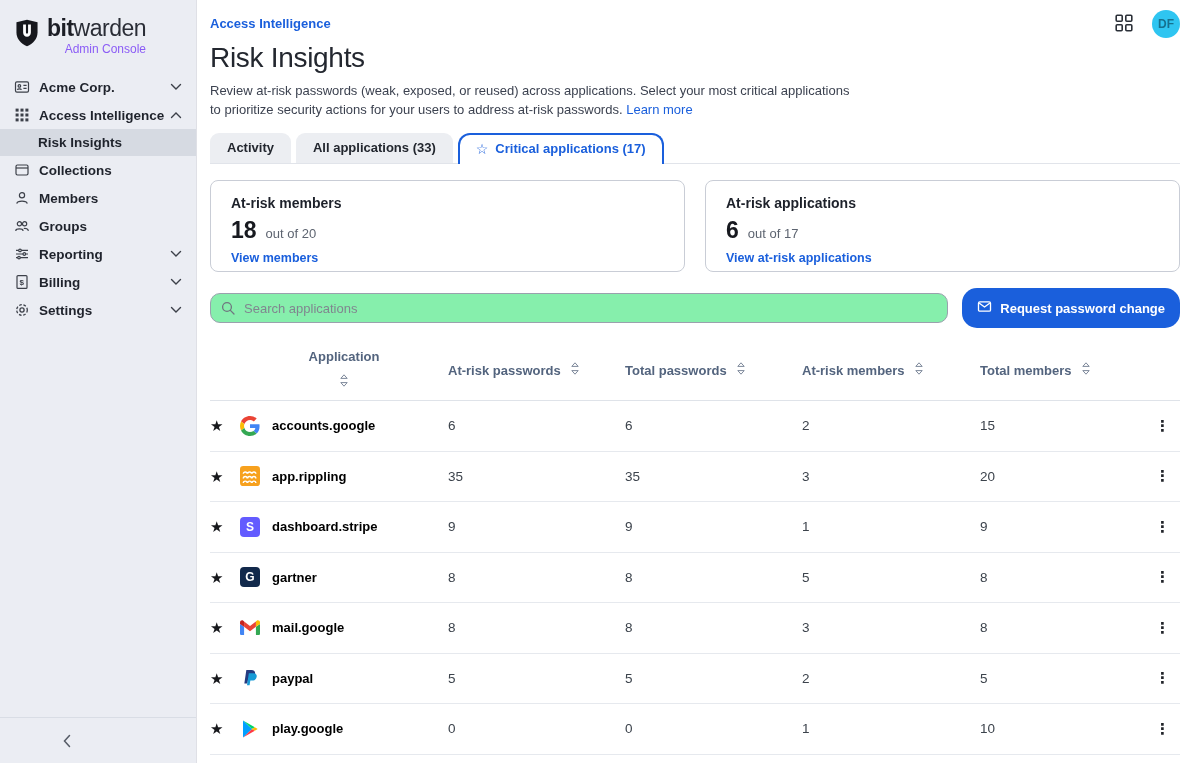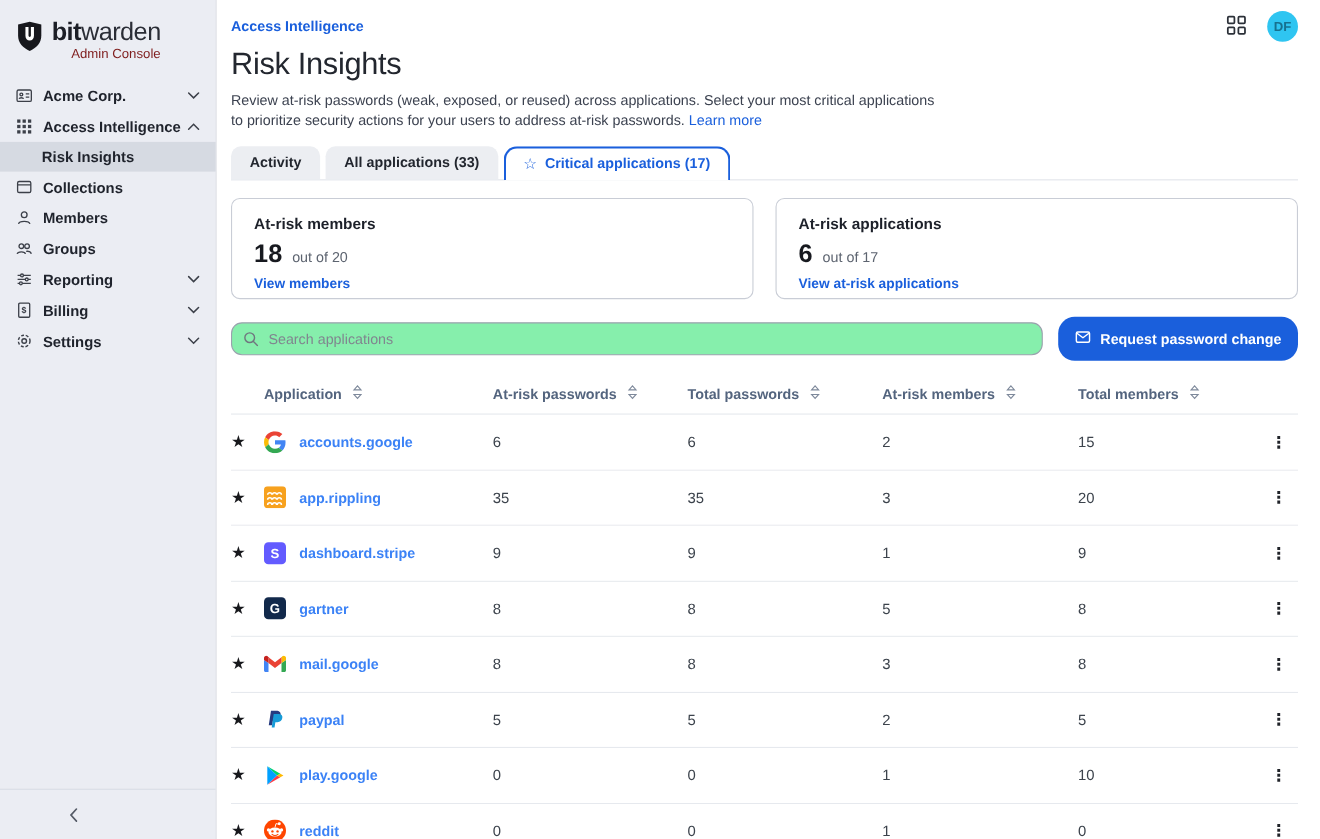--- a/index.html
+++ b/index.html
@@ -8,21 +8,21 @@
   .app { display:flex; width:1200px; height:763px; overflow:hidden; }
 
   
   .sidebar { position:relative; width:197px; min-width:197px; height:763px; background:#ebedf3; border-right:1px solid rgba(0,0,0,.05); }
   .logo { display:flex; align-items:flex-start; gap:7px; padding:17px 14px 12px 14px; }
   .logo-shield { flex:0 0 auto; margin-top:2px; }
   .logo-text { line-height:1; }
   .wordmark { font-size:23px; letter-spacing:-.5px; color:#1c1e26; }
   .wordmark .wm-bold { font-weight:700; }
   .wordmark .wm-light { font-weight:400; color:#2a2d36; }
-  .logo-subtitle { font-size:12px; color:#7f1d1d; text-align:right; margin-top:3px; }
+  .logo-subtitle { font-size:12px; color:#8b5cf6; text-align:right; margin-top:3px; }
   .nav { margin-top:6px; }
   .nav-item { position:relative; display:flex; align-items:center; gap:9px; height:28px; padding-left:14px; font-size:13.5px; font-weight:700; color:#1f232c; cursor:pointer; }
   .nav-item .nicon { width:16px; height:16px; flex:0 0 auto; display:inline-flex; }
   .nav-item .chev { position:absolute; right:14px; top:50%; transform:translateY(-50%); display:inline-flex; }
   .nav-item.child { padding-left:38px; height:27px; font-weight:600; }
   .nav-item.selected { background:#d6dae2; }
   .sidebar-footer { position:absolute; left:0; right:0; bottom:0; height:46px; border-top:1px solid #d9dde5; display:flex; align-items:center; padding-left:57px; }
   .collapse-btn { background:none; border:none; cursor:pointer; display:inline-flex; padding:4px; }
 
   
@@ -56,27 +56,27 @@
   .search { position:relative; flex:1; }
   .search input { width:100%; height:30px; border:1px solid #9aa1ad; border-radius:10px; padding:0 12px 0 33px; font-size:13px; font-family:inherit; color:#33383f; outline:none; background:#86efac; }
   .search input::placeholder { color:#80868f; }
   .search .sicon { position:absolute; left:11px; top:8px; pointer-events:none; }
   .request-btn { display:flex; align-items:center; gap:8px; height:40px; padding:0 15px; background:var(--accent); color:#fff; border:none; border-radius:15px; font-size:13px; font-weight:700; font-family:inherit; cursor:pointer; white-space:nowrap; }
 
   
   .table { margin-top:10px; }
   .thead { display:grid; grid-template-columns:238px 177px 177px 178px 155px 1fr; padding:11px 0 9px; border-bottom:1px solid #dfe3e9; }
   .th { display:flex; align-items:center; gap:9px; font-size:13px; font-weight:600; color:#53647e; cursor:pointer; }
-  .th:first-child { padding-left:30px; }
+  .th:first-child { padding-left:30px;flex-direction:column; }
   .trow { display:grid; grid-template-columns:30px 28px 180px 177px 177px 178px 155px 1fr; align-items:center; height:50.5px; border-bottom:1px solid #e6e9ee; background:#fff; }
   .star { font-size:15px; color:#17181c; cursor:pointer; line-height:1; }
   .appicon { width:20px; height:20px; display:flex; align-items:center; justify-content:center; }
   .appicon svg { width:20px; height:auto; }
   .appicon.sq { border-radius:4px; color:#fff; font-size:12px; font-weight:700; }
-  .appname { font-size:13px; font-weight:600; color:#3b82f6; padding-left:4px; }
+  .appname { font-size:13px; font-weight:600; color:#000000; padding-left:4px; }
   .num { font-size:13.5px; color:#3c434c; }
   .kebab { justify-self:end; padding-right:10px; font-size:15px; font-weight:700; color:#202329; cursor:pointer; letter-spacing:0; }
 </style>
 </head>
 <body>
 
 <div class="app">
 
   <aside class="sidebar">
     <div class="logo">

